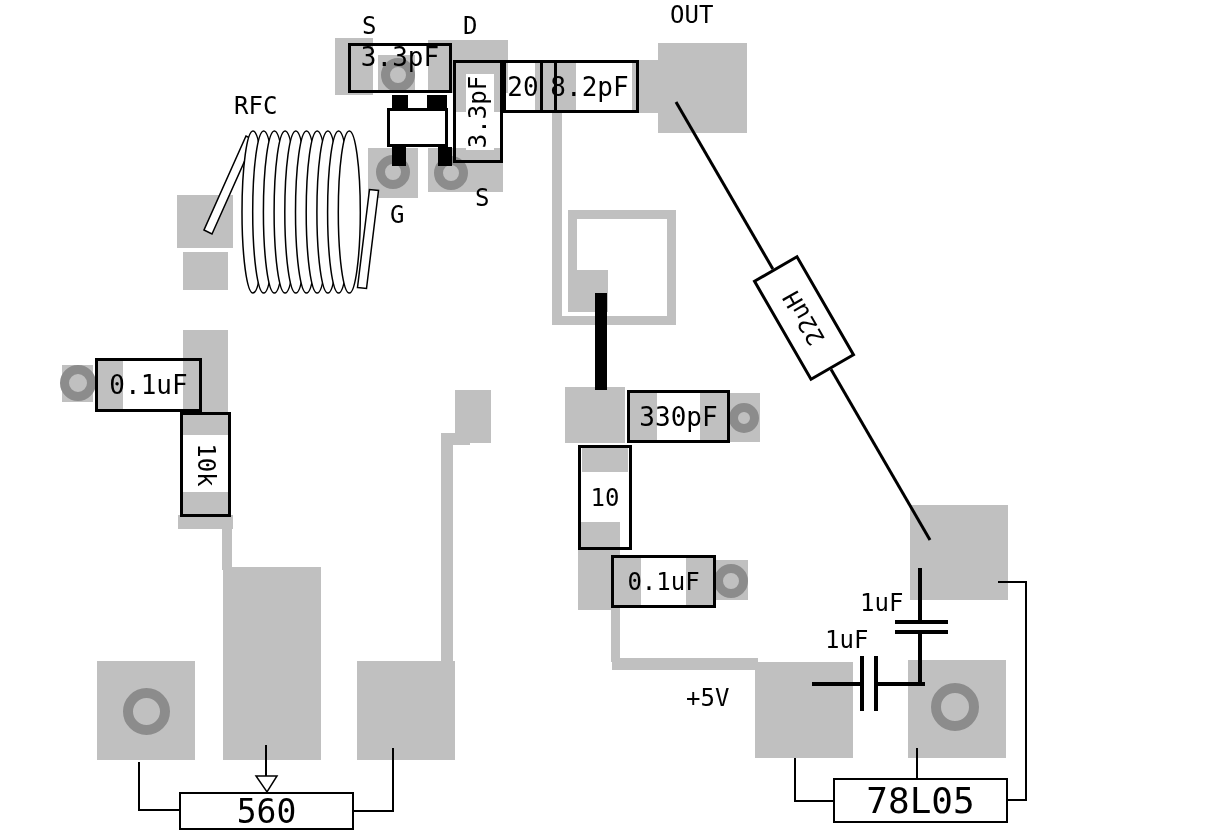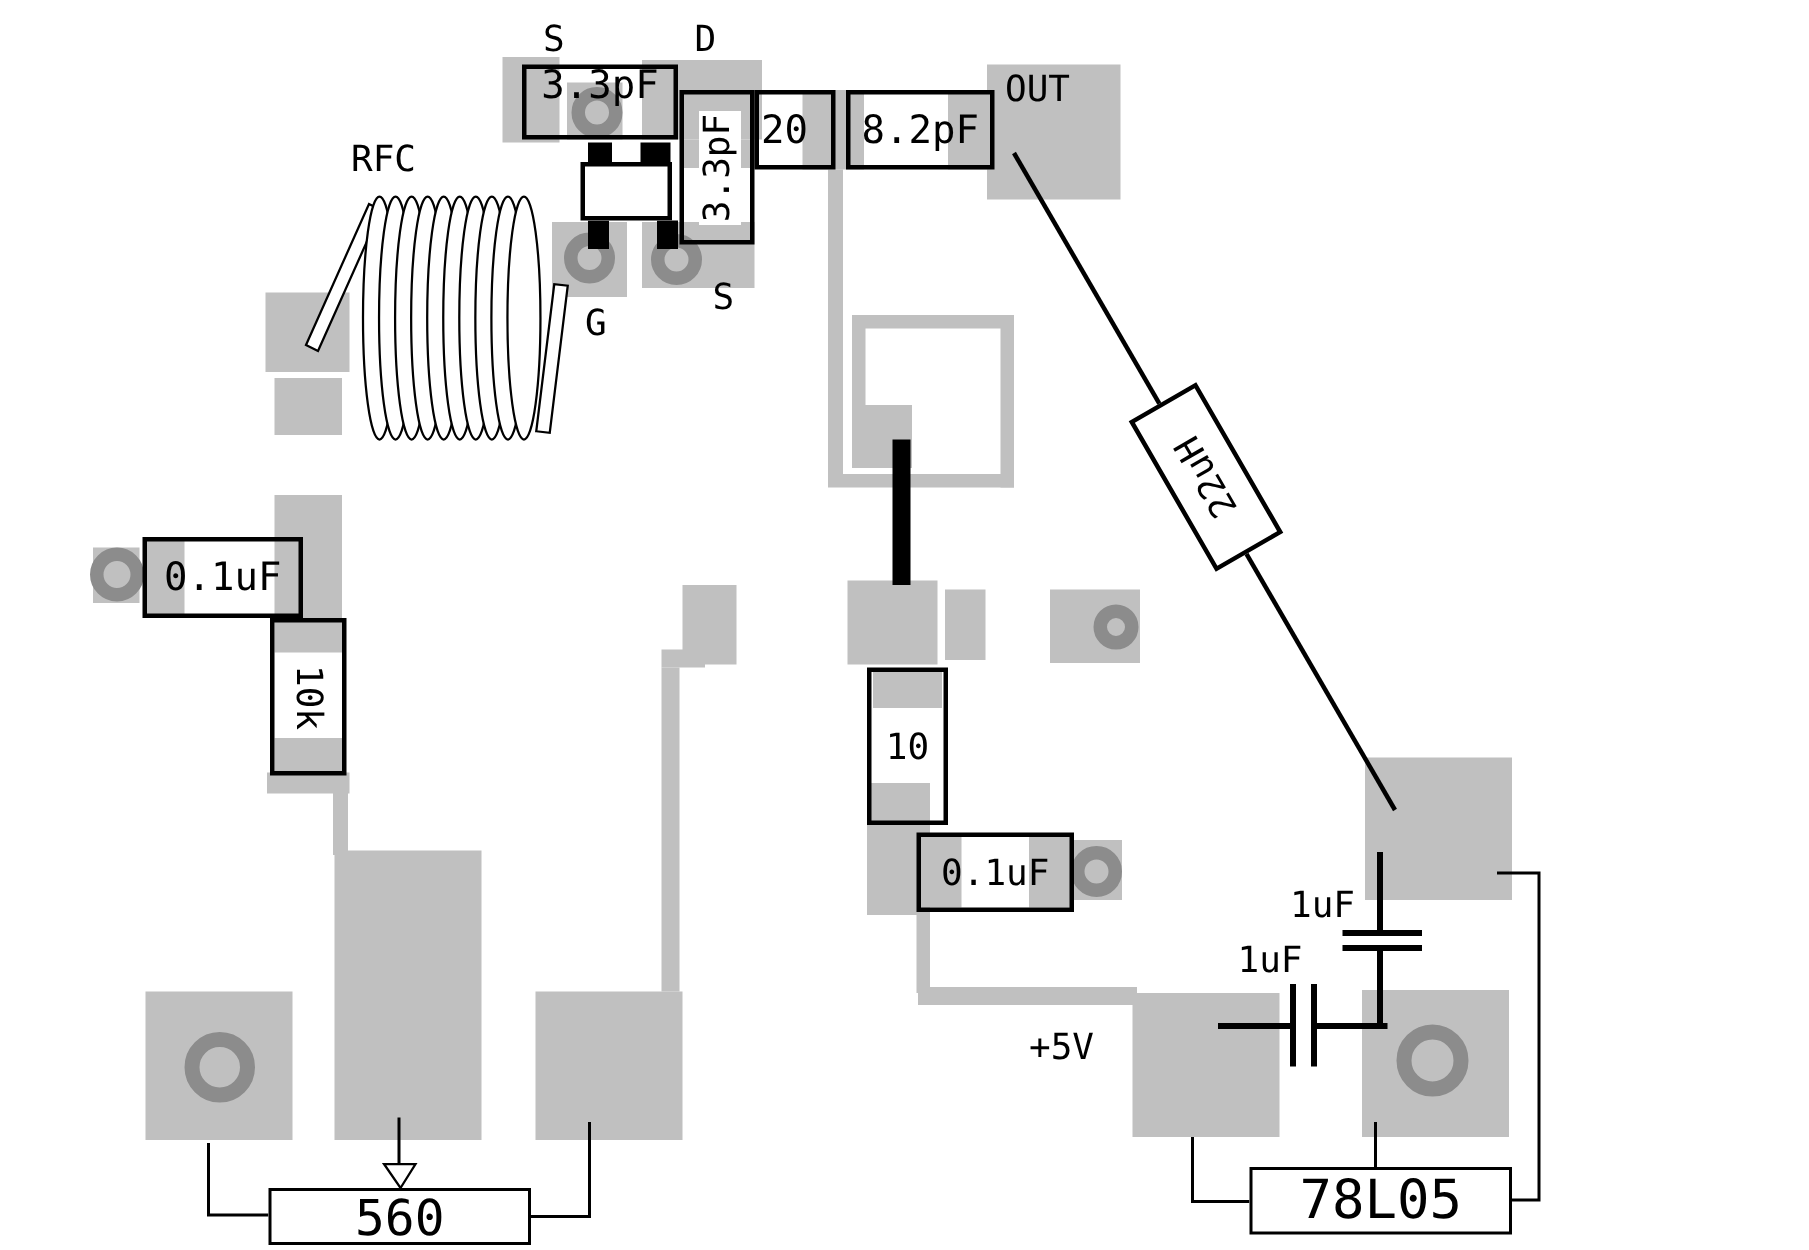--- a/index.html
+++ b/index.html
@@ -139,58 +139,61 @@
 
   <div class="comp layer4" style="left:453px;top:60px;width:50px;height:103px;">
     <div class="whitebg" style="left:10px;top:11px;width:28px;height:76px;"></div>
     <span class="ctext rotm90" style="font-size:24px;position:relative;">3.3pF</span>
   </div>
 
   <div class="comp layer4" style="left:503px;top:60px;width:54px;height:53px;">
     <span class="ctext" style="margin-right:14px;">20</span>
   </div>
 
-  <div class="comp layer4" style="left:564px;top:60px;width:99px;height:53px;">
+  <div class="comp layer4" style="left:540px;top:60px;width:99px;height:53px;">
     <span class="ctext">8.2pF</span>
   </div>
 
   <div class="comp layer5" style="left:746px;top:292px;width:116px;height:52px;background:#fff;transform:rotate(240deg);">
     <span class="ctext" style="font-size:24px;">22uH</span>
   </div>
 
 
   <div class="comp layer4" style="left:95px;top:358px;width:107px;height:54px;">
     <span class="ctext">0.1uF</span>
   </div>
 
   <div class="comp layer4" style="left:180px;top:412px;width:51px;height:105px;">
     <span class="ctext rot90" style="font-size:24px;">10k</span>
   </div>
 
 
+  <div class="comp layer4" style="left:627px;top:390px;width:103px;height:53px;">
+    <span class="ctext">330pF</span>
+  </div>
 
   <div class="comp layer4" style="left:578px;top:445px;width:54px;height:105px;">
     <span class="ctext" style="font-size:24px;">10</span>
   </div>
 
   <div class="comp layer4" style="left:611px;top:555px;width:105px;height:53px;">
     <span class="ctext" style="font-size:24px;">0.1uF</span>
   </div>
 
   <div class="comp thin layer4" style="left:179px;top:792px;width:175px;height:38px;">
     <span class="ctext" style="font-size:33px;">560</span>
   </div>
 
   <div class="comp thin layer4" style="left:833px;top:778px;width:175px;height:45px;">
     <span class="ctext" style="font-size:36px;">78L05</span>
   </div>
 
   <div class="lbl layer6" style="left:362px;top:14px;">S</div>
   <div class="lbl layer6" style="left:463px;top:14px;">D</div>
-  <div class="lbl layer6" style="left:670px;top:3px;margin-top:44px;">OUT</div>
+  <div class="lbl layer6" style="left:670px;top:3px;">OUT</div>
   <div class="lbl layer6" style="left:234px;top:94px;">RFC</div>
   <div class="lbl layer6" style="left:390px;top:203px;">G</div>
   <div class="lbl layer6" style="left:475px;top:186px;">S</div>
   <div class="lbl layer6" style="left:686px;top:686px;">+5V</div>
   <div class="lbl layer6" style="left:860px;top:591px;">1uF</div>
   <div class="lbl layer6" style="left:825px;top:628px;">1uF</div>
 
 </div>
 
 </body></html>

